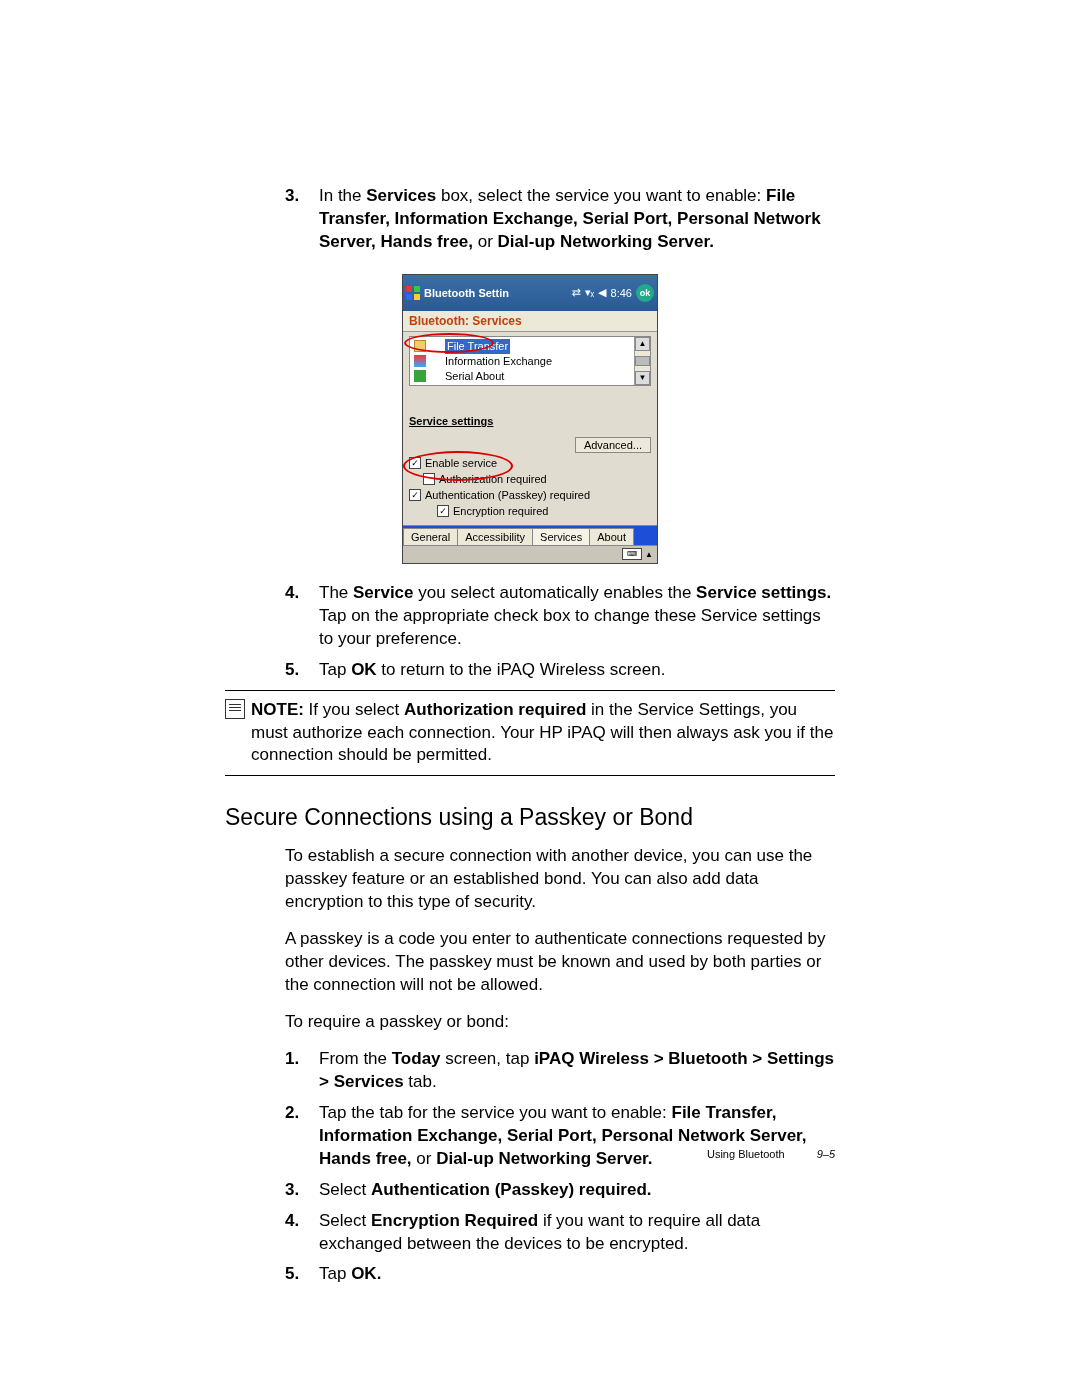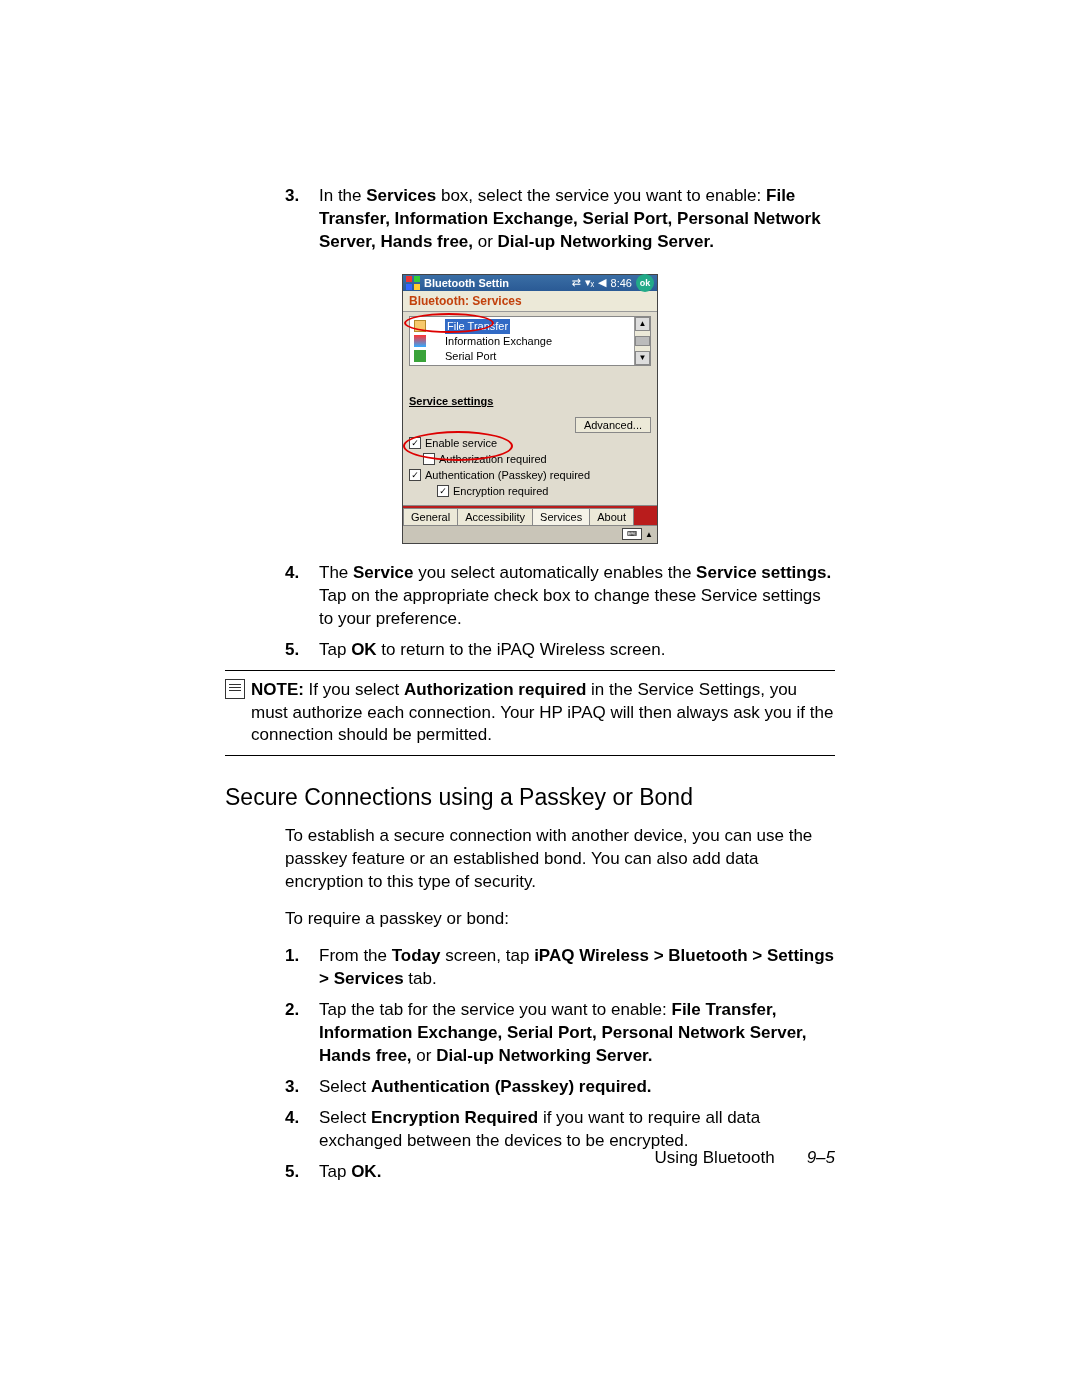--- a/index.html
+++ b/index.html
@@ -44,21 +44,21 @@
     border: 1px solid #444;
     background: #e0dccf;
     font-family: Tahoma, Arial, sans-serif;
     font-size: 11px;
   }
   .titlebar {
     background: linear-gradient(#3a6ea5, #2a5a95);
     color: #fff;
     display: flex;
     align-items: center;
-    height: 16px;
+    height: 36px;
     padding: 0 3px;
     gap: 4px;
   }
   .titlebar .winflag {
     width: 14px; height: 14px;
     background:
       linear-gradient(#e33, #e33) 0 0/6px 6px no-repeat,
       linear-gradient(#3c3, #3c3) 8px 0/6px 6px no-repeat,
       linear-gradient(#36f, #36f) 0 8px/6px 6px no-repeat,
       linear-gradient(#fc3, #fc3) 8px 8px/6px 6px no-repeat;
@@ -125,21 +125,21 @@
   .chk-row.indent2 { padding-left: 28px; }
   .chkbox {
     width: 12px; height: 12px; border: 1px solid #444; background: #fff;
     font-size: 9px; line-height: 10px; text-align: center;
   }
   .circle2 {
     left: 0px; top: -2px; width: 110px; height: 30px;
     border: 2px solid #d00; border-radius: 50%; position: absolute;
   }
   .tabs-row {
-    display: flex; background: #b91c1c; border-top: 1px solid #888;
+    display: flex; background: #1d4ed8; border-top: 1px solid #888;
   }
   .tab {
     border: 1px solid #888; border-bottom: none;
     padding: 2px 7px; font-size: 11px; background: #ece9d8;
     margin-top: 2px; margin-right: -1px;
   }
   .tab.active { background: #f5f3e8; }
   .bottom-bar {
     height: 18px; background: #c9c5b8; border-top: 1px solid #888;
     display: flex; justify-content: flex-end; align-items: center;
@@ -178,21 +178,21 @@
   }
 
   .footer {
     position: absolute;
     left: 225px;
     width: 610px;
     top: 1148px;
     display: flex;
     justify-content: flex-end;
     gap: 32px;
-    font-size: 17px;
+    font-size: 11px;
   }
   .footer .pg { font-style: italic; }
 </style>
 </head>
 <body>
 
 <div class="page">
 
   <ol class="num-list indent-block">
     <li class="num-item">
@@ -221,21 +221,21 @@
         <div class="svc-item">
           <span class="svc-icon folder"></span>
           <span style="background:#316ac5;color:#fff;padding:0 2px;">File Transfer</span>
         </div>
         <div class="svc-item">
           <span class="svc-icon info"></span>
           <span>Information Exchange</span>
         </div>
         <div class="svc-item">
           <span class="svc-icon serial"></span>
-          <span>Serial Port</span>
+          <span>Serial About</span>
         </div>
         <div class="scroll">
           <div class="sbtn">▲</div>
           <div class="thumb"></div>
           <div class="sbtn">▼</div>
         </div>
       </div>
       <div class="settings-row">
         <span class="lbl">Service settings</span>
         <button class="adv-btn">Advanced...</button>
@@ -292,20 +292,21 @@
     <div class="note-icon"></div>
     <div>
       <b>NOTE:</b><span> If you select </span><b>Authorization required</b><span> in the Service Settings, you must authorize each connection. Your HP iPAQ will then always ask you if the connection should be permitted.</span>
     </div>
   </div>
   <hr class="rule">
 
   <h2 class="section-h">Secure Connections using a Passkey or Bond</h2>
 
   <p class="para">To establish a secure connection with another device, you can use the passkey feature or an established bond. You can also add data encryption to this type of security.</p>
+  <p class="para">A passkey is a code you enter to authenticate connections requested by other devices. The passkey must be known and used by both parties or the connection will not be allowed.</p>
   <p class="para">To require a passkey or bond:</p>
 
   <ol class="num-list indent-block">
     <li class="num-item">
       <span class="num">1.</span>
       <span class="txt">
         <span>From the </span><b>Today</b><span> screen, tap </span><b>iPAQ Wireless &gt; Bluetooth &gt; Settings &gt; Services</b><span> tab.</span>
       </span>
     </li>
     <li class="num-item">

